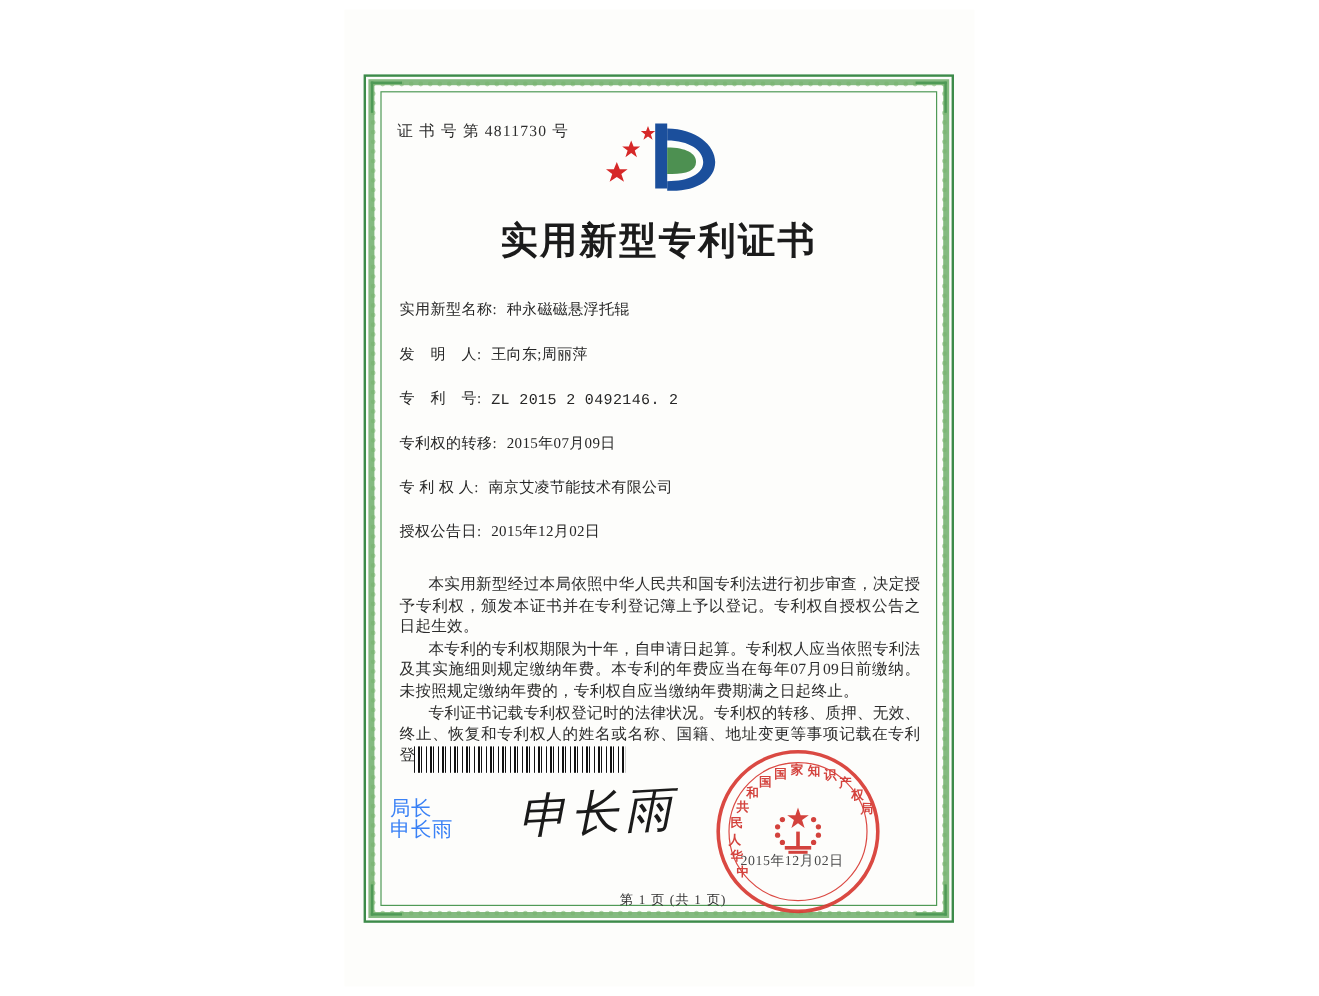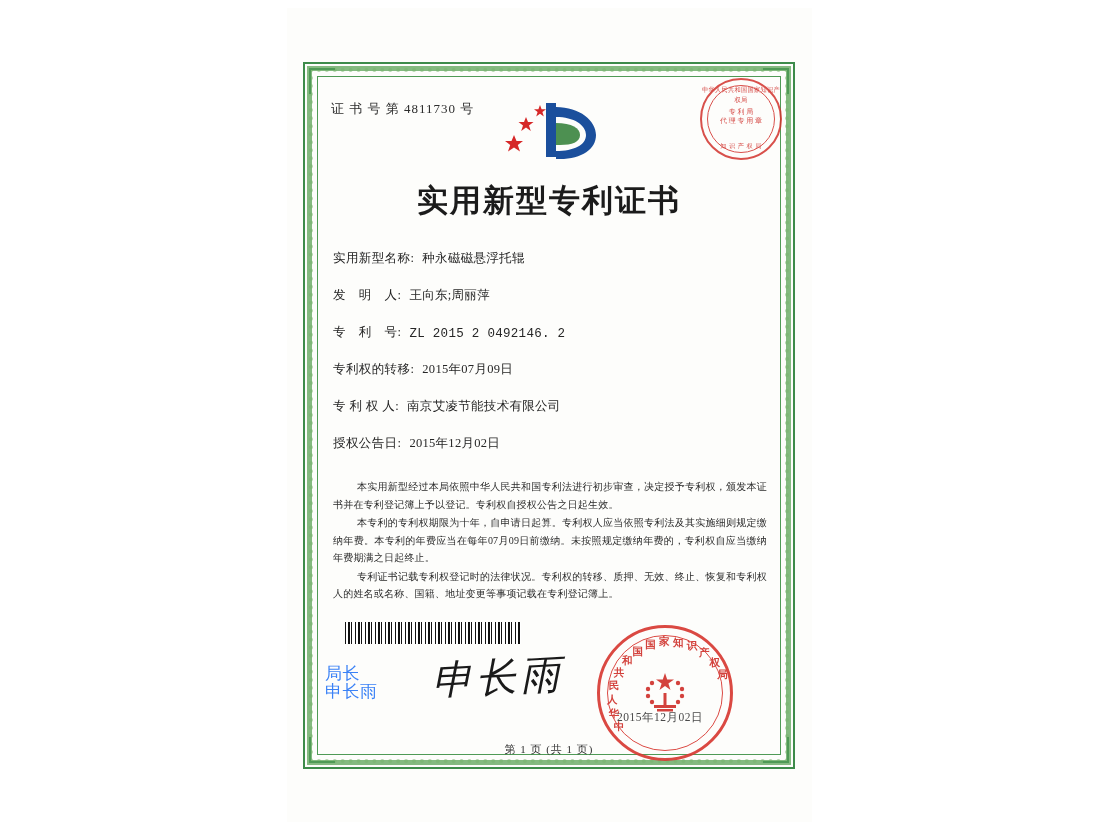--- a/index.html
+++ b/index.html
@@ -186,21 +186,21 @@
   .field-value.mono {
     font-family: Liberation Mono, monospace;
   }
 
   
   .body-text {
     position: absolute;
     left: 333px;
     top: 478px;
     width: 434px;
-    font-size: 10px;
+    font-size: 13px;
     line-height: 17.5px;
     color: #2b2b2b;
     text-align: justify;
   }
   .body-text p {
     margin: 0 0 1px 0;
     text-indent: 24px;
     letter-spacing: 0.2px;
   }
 
@@ -292,20 +292,21 @@
   
   .footer {
     position: absolute;
     left: 317px;
     top: 742px;
     width: 464px;
     text-align: center;
     font-size: 11px;
     color: #333;
     letter-spacing: 1px;
+    padding-left: 12px;
   }
 </style>
 </head>
 <body>
 
 <div id="page">
 
   <div class="paper"></div>
 
   <div class="frame-outer"></div>
@@ -325,29 +326,20 @@
         <polygon points="14,40 16.5,46 23,46 17.8,50 20,56.5 14,52.6 8,56.5 10.2,50 5,46 11.5,46"></polygon>
         <polygon points="26,22 28,27 33.5,27 29,30.5 30.8,36 26,32.6 21.2,36 23,30.5 18.5,27 24,27"></polygon>
         <polygon points="40,10 41.6,14.2 46,14.2 42.4,17 43.8,21.4 40,18.7 36.2,21.4 37.6,17 34,14.2 38.4,14.2"></polygon>
       </g>
       <path d="M46,62 L46,8 L56,8 L56,62 Z" fill="#1b4f9c"></path>
       <path d="M56,12 C80,12 96,26 96,40 C96,54 82,64 60,64 L56,64 L56,56 C74,56 86,50 86,40 C86,30 74,22 56,22 Z" fill="#1b4f9c"></path>
       <path d="M56,28 C72,28 80,33 80,40 C80,47 72,50 60,50 L56,50 Z" fill="#2e7d32" opacity="0.85"></path>
     </svg>
   </div>
 
-  <div class="stamp-top">
-    <div class="inner-ring"></div>
-    <div class="t-arc">中华人民共和国国家知识产权局</div>
-    <div class="t-mid">
-      <div>专 利 局</div>
-      <div>代 理 专 用 章</div>
-    </div>
-    <div class="t-bot">知 识 产 权 局</div>
-  </div>
 
   <div class="main-title">实用新型专利证书</div>
 
   <div class="fields">
     <div class="field-row">
       <span class="field-label">实用新型名称:</span>
       <span class="field-value">种永磁磁悬浮托辊</span>
     </div>
     <div class="field-row">
       <span class="field-label">发　明　人:</span>

